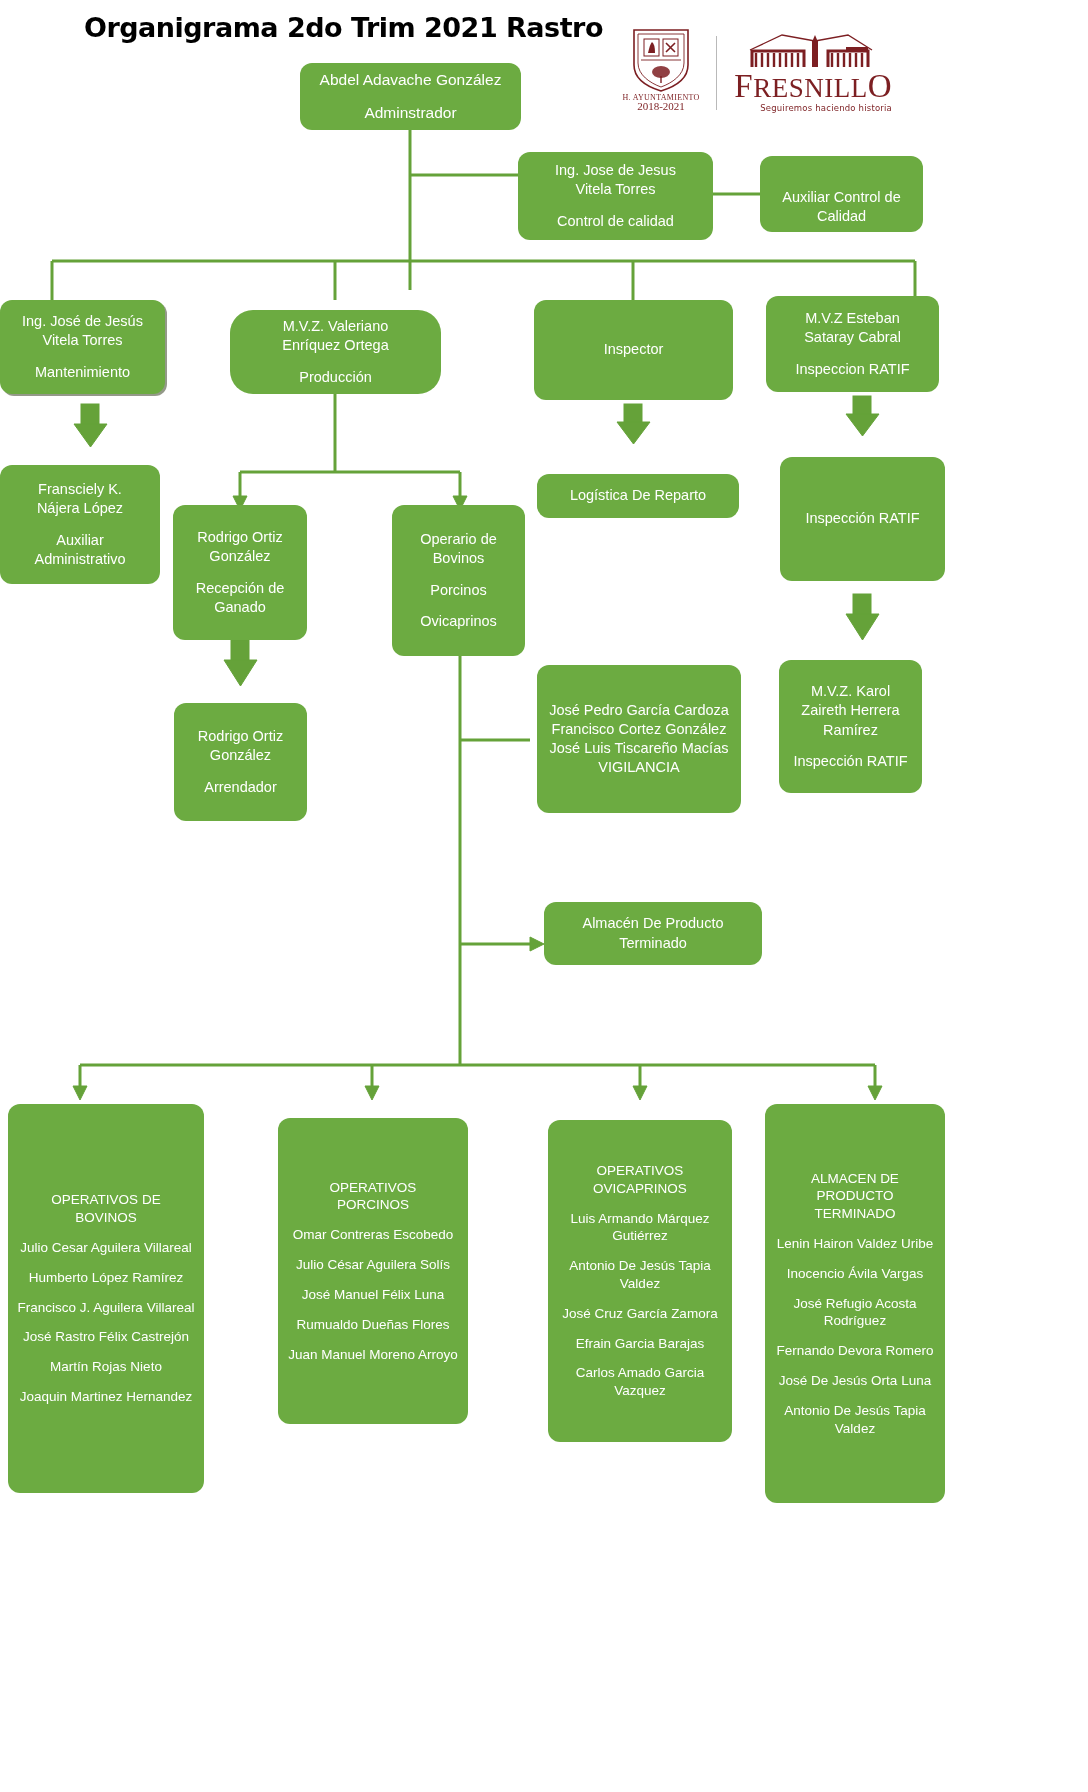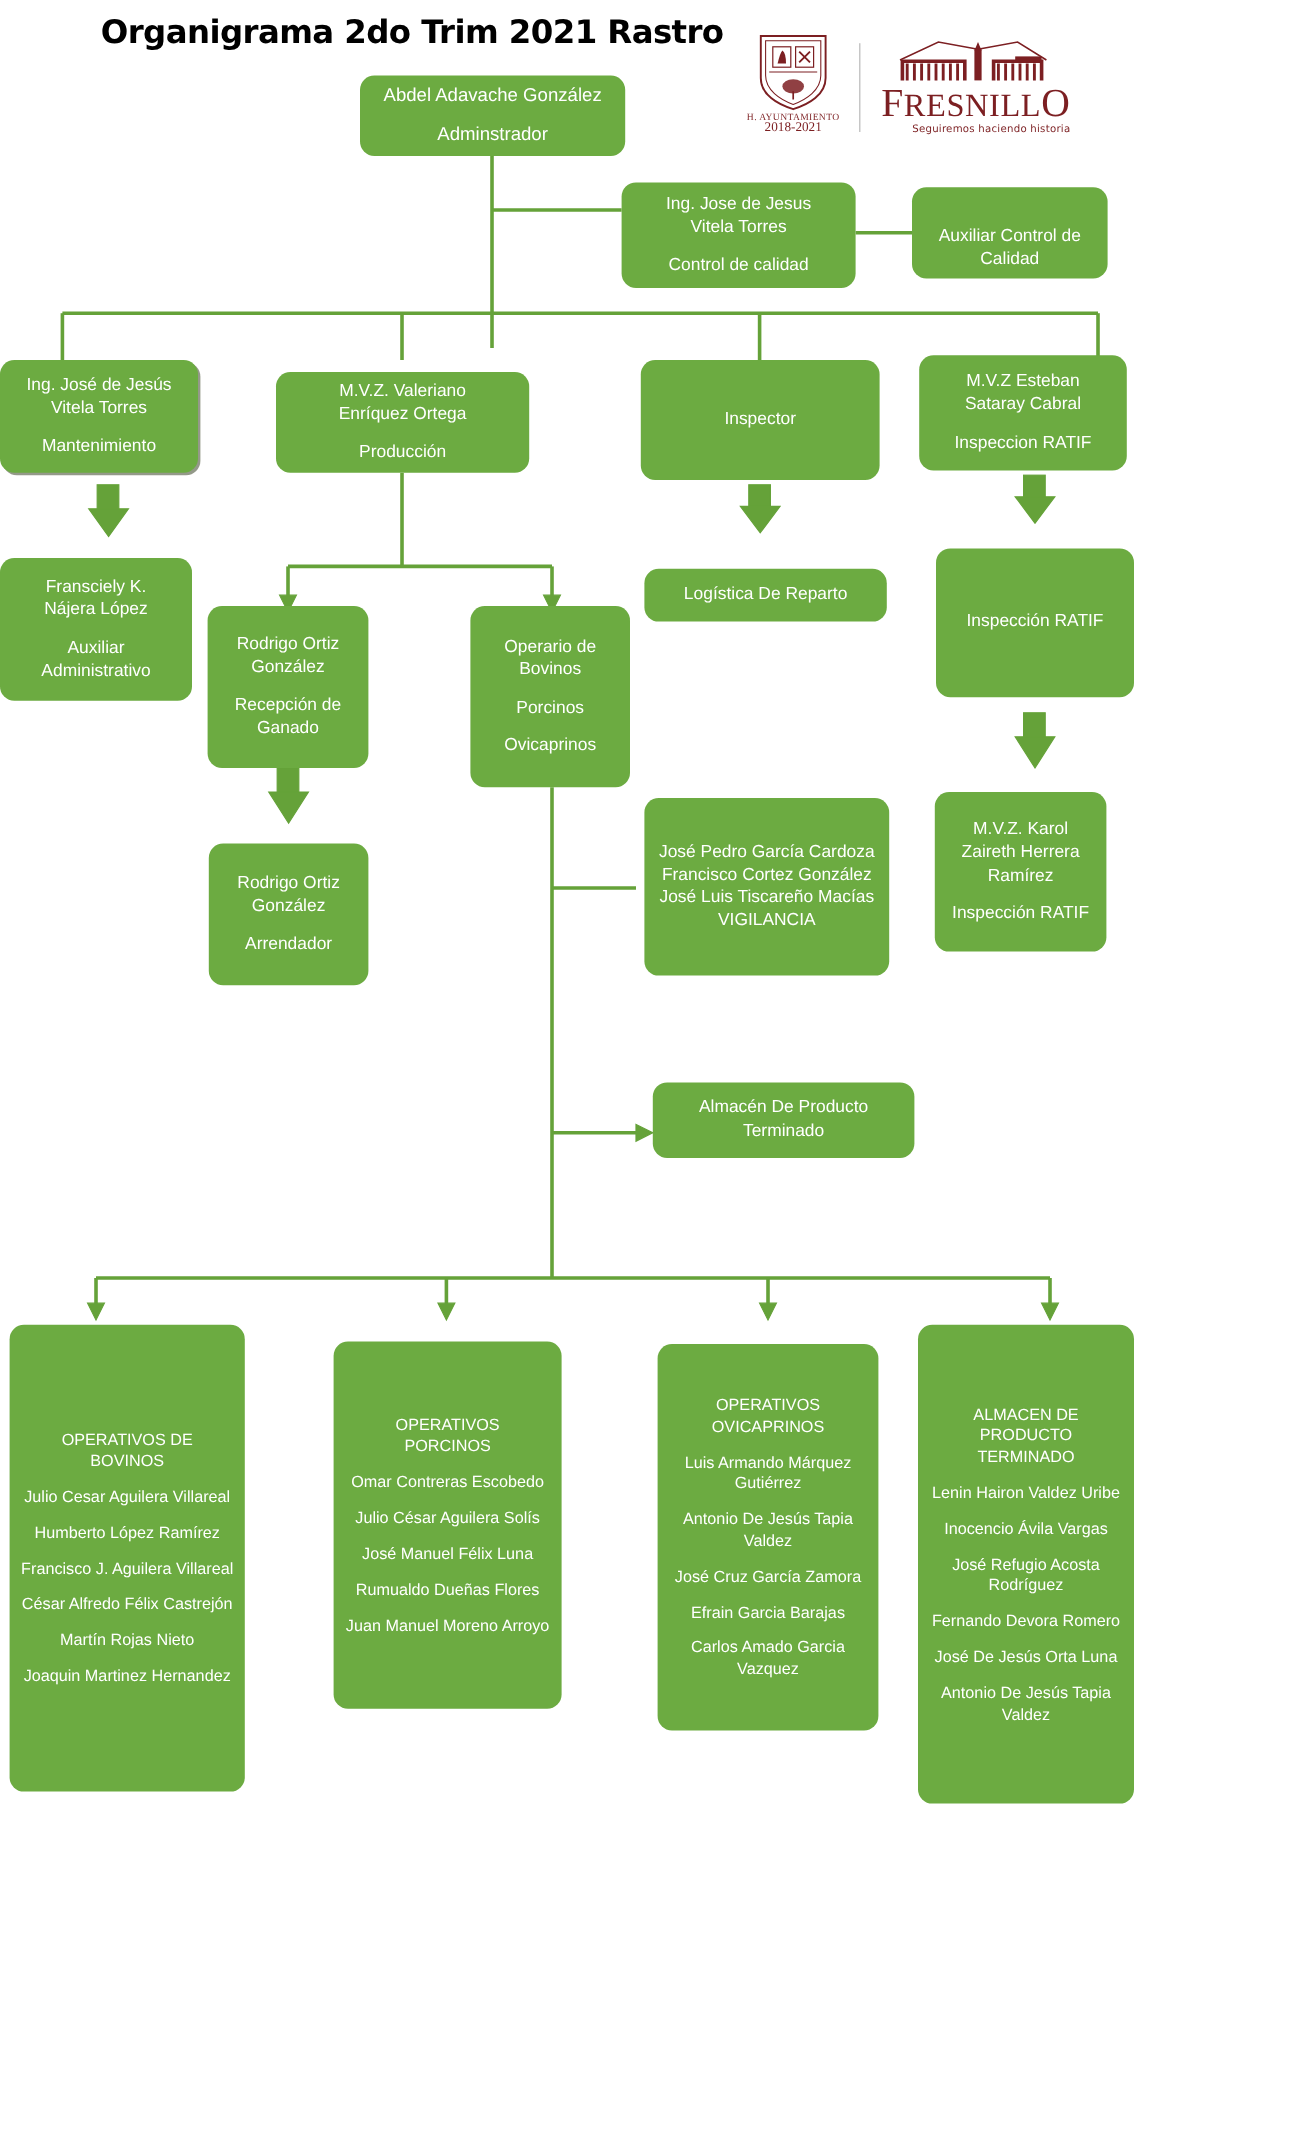--- a/index.html
+++ b/index.html
@@ -162,21 +162,21 @@
     <span class="ln">Calidad</span>
   </div>
 
   <div class="node n15 shadow" style="left:0px;top:300px;width:165px;height:94px;">
     <span class="ln">Ing. José de Jesús</span>
     <span class="ln">Vitela Torres</span>
     <span class="gap"></span>
     <span class="ln">Mantenimiento</span>
   </div>
 
-  <div class="node n15" style="left:230px;top:310px;width:211px;height:84px;">
+  <div class="node n15" style="left:230px;top:310px;width:211px;height:84px;border-radius:23px;">
     <span class="ln">M.V.Z. Valeriano</span>
     <span class="ln">Enríquez Ortega</span>
     <span class="gap"></span>
     <span class="ln">Producción</span>
   </div>
 
   <div class="node n15" style="left:766px;top:296px;width:173px;height:96px;">
     <span class="ln">M.V.Z Esteban</span>
     <span class="ln">Sataray Cabral</span>
     <span class="gap"></span>
@@ -250,21 +250,21 @@
   <div class="node n14" style="left:8px;top:1104px;width:196px;height:389px;">
     <span class="ln">OPERATIVOS DE</span>
     <span class="ln">BOVINOS</span>
     <span class="gap"></span>
     <span class="ln">Julio Cesar Aguilera Villareal</span>
     <span class="gap"></span>
     <span class="ln">Humberto López Ramírez</span>
     <span class="gap"></span>
     <span class="ln">Francisco J. Aguilera Villareal</span>
     <span class="gap"></span>
-    <span class="ln">César Alfredo Félix Castrejón</span>
+    <span class="ln">José Rastro Félix Castrejón</span>
     <span class="gap"></span>
     <span class="ln">Martín Rojas Nieto</span>
     <span class="gap"></span>
     <span class="ln">Joaquin Martinez Hernandez</span>
   </div>
 
   <div class="node n14" style="left:278px;top:1118px;width:190px;height:306px;">
     <span class="ln">OPERATIVOS</span>
     <span class="ln">PORCINOS</span>
     <span class="gap"></span>

